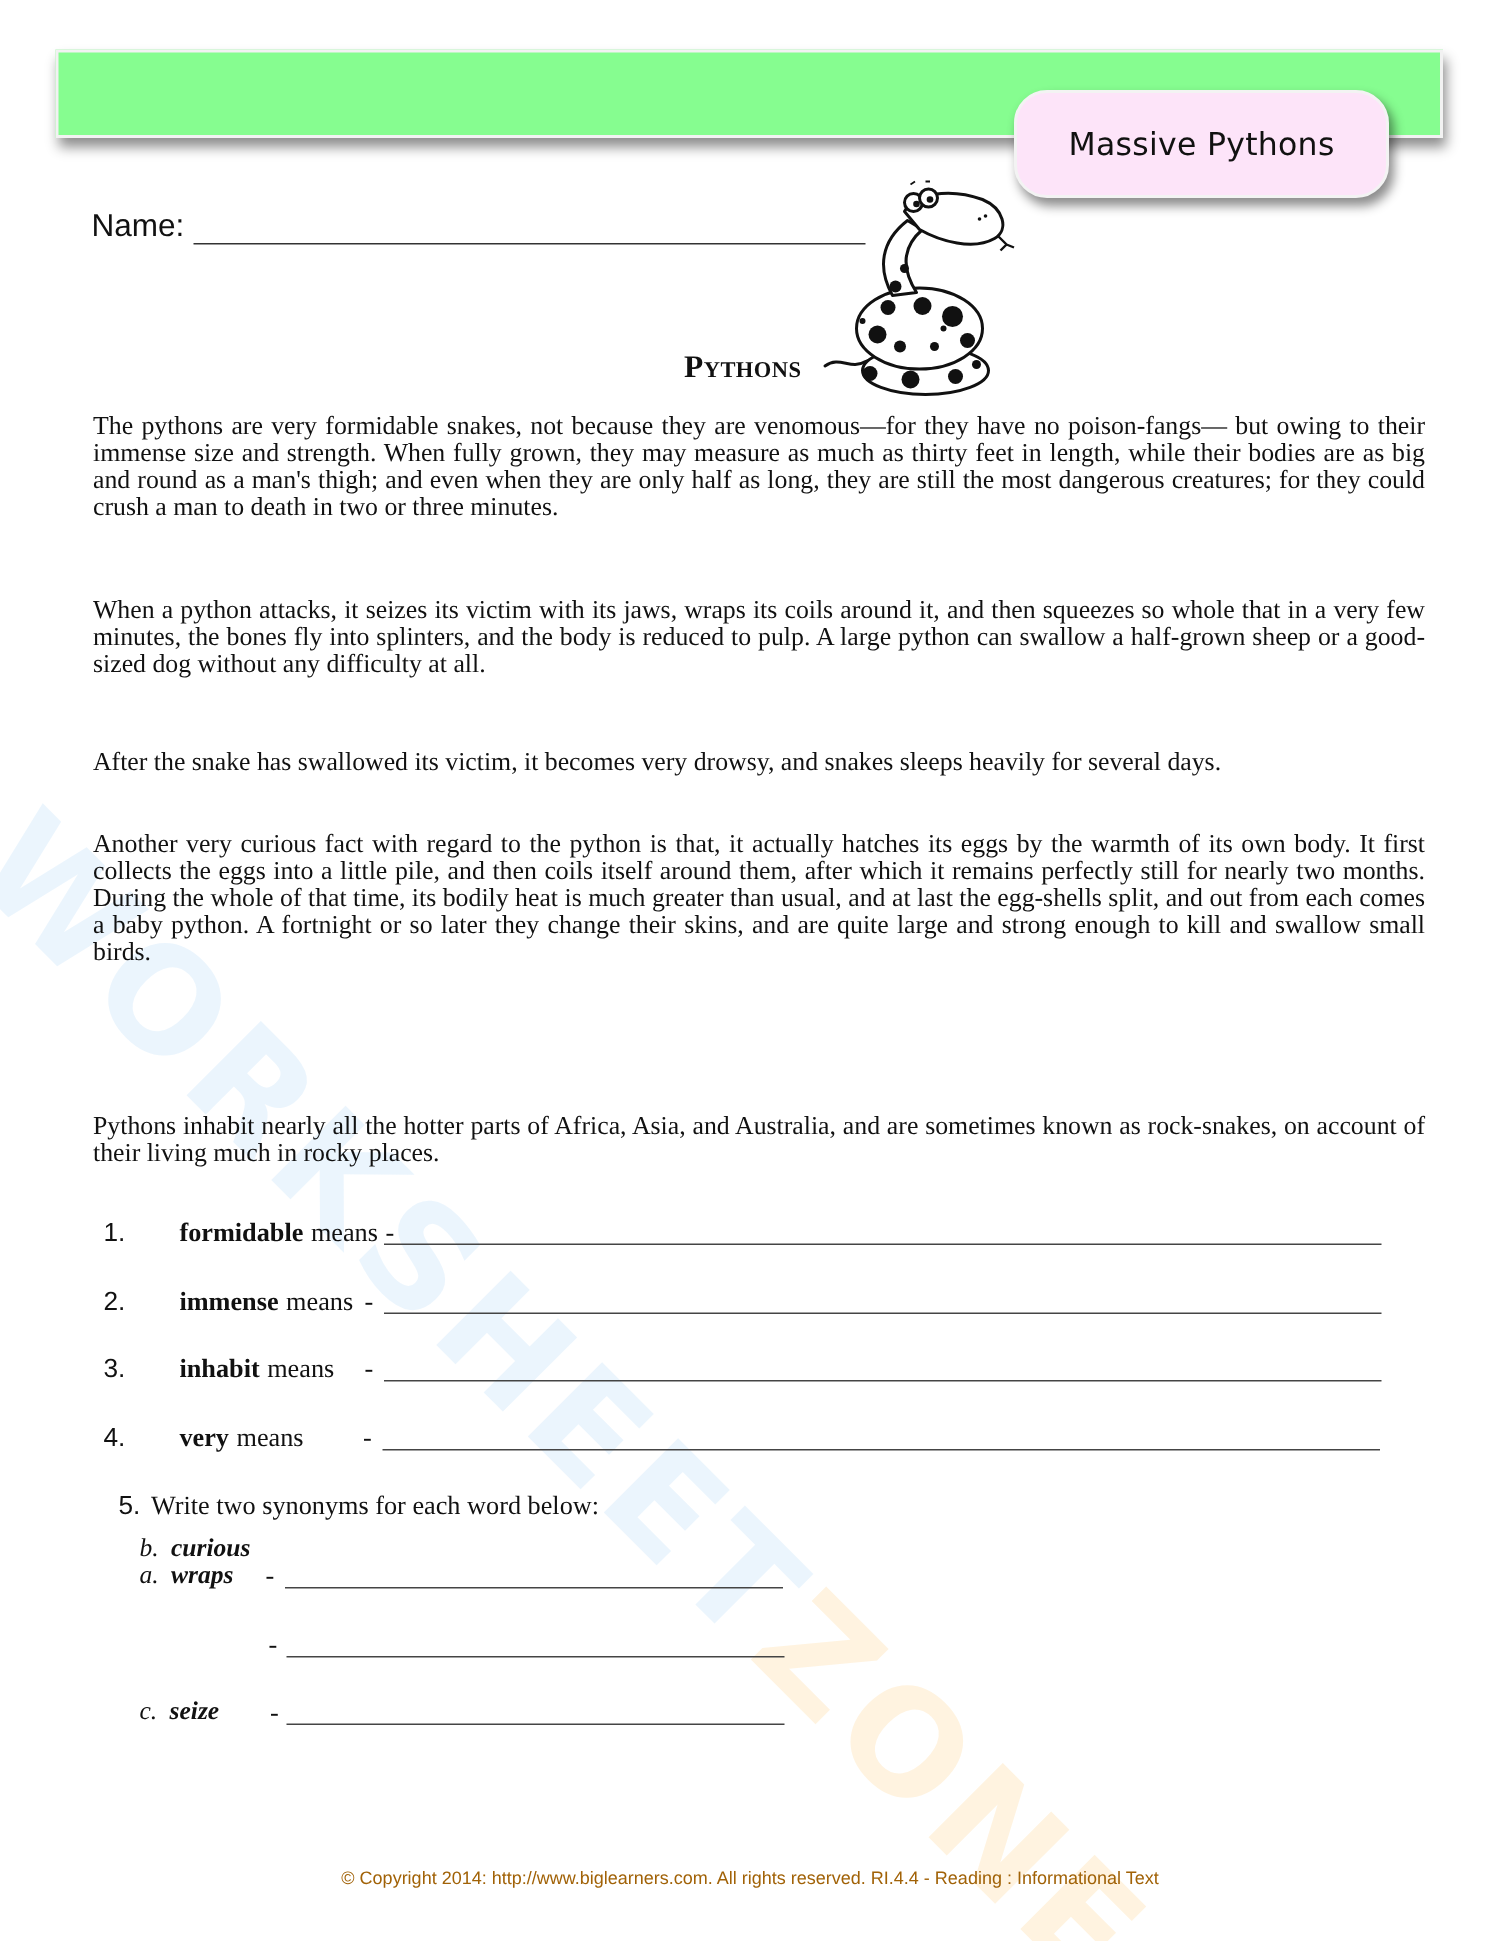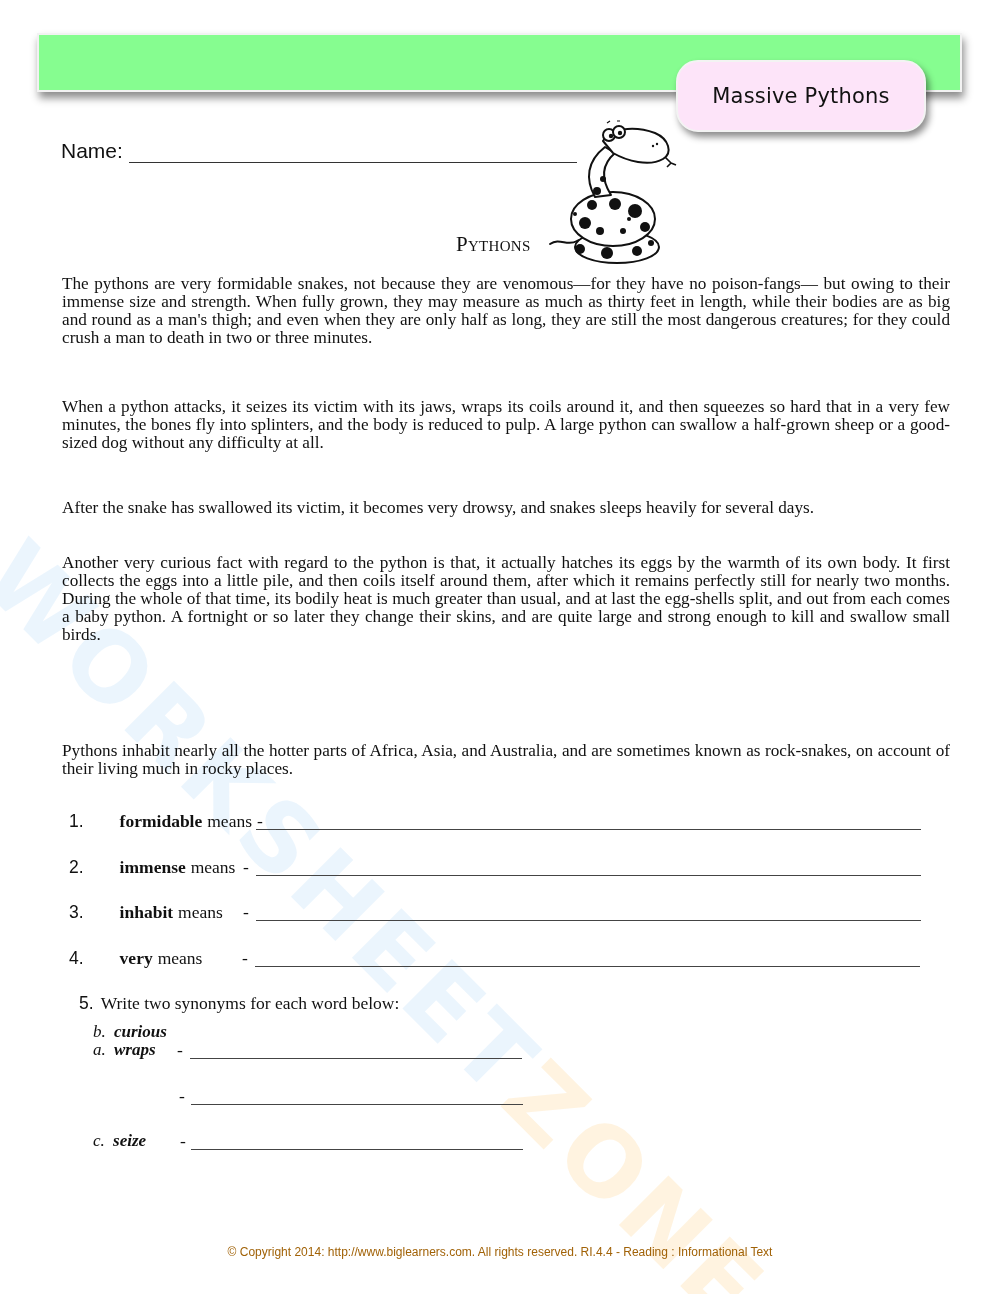--- a/index.html
+++ b/index.html
@@ -34,21 +34,21 @@
       position: absolute; left: 61px; top: 139px;
       font-family: "Liberation Sans", sans-serif; font-size: 21px; color: #111;
       display: flex; align-items: flex-end;
     }
     .name-line { display: inline-block; width: 448px; border-bottom: 1.5px solid #333; margin-left: 6px; height: 18px; }
 
     .snake { position: absolute; left: 545px; top: 119px; width: 145px; height: 150px; }
 
     .heading {
       position: absolute; left: 456px; top: 232px;
-      font-family: "Liberation Serif", serif; font-weight: normal; font-size: 21px;
+      font-family: "Liberation Serif", serif; font-weight: bold; font-size: 21px;
       font-variant: small-caps; letter-spacing: 0.3px; color: #111;
     }
 
     .para {
       position: absolute; left: 62px; width: 888px;
       font-size: 17.2px; line-height: 18px; text-align: justify; color: #111;
     }
     .p1 { top: 275px; }
     .p2 { top: 398px; }
     .p3 { top: 499px; }
@@ -133,21 +133,21 @@
   </g>
 
   <path d="M120 38 L 126 44 L 122 48 M126 44 L 131 46" fill="none" stroke="#111" stroke-width="1.6"></path>
 
   <path d="M62 4 l3 -2 M72 2 l3 0" stroke="#111" stroke-width="1.2" fill="none"></path>
 </svg>
 
 <div class="heading">Pythons</div>
 
 <p class="para p1">The pythons are very formidable snakes, not because they are venomous—for they have no poison-fangs— but owing to their immense size and strength. When fully grown, they may measure as much as thirty feet in length, while their bodies are as big and round as a man's thigh; and even when they are only half as long, they are still the most dangerous creatures; for they could crush a man to death in two or three minutes.</p>
-<p class="para p2">When a python attacks, it seizes its victim with its jaws, wraps its coils around it, and then squeezes so hard that in a very few minutes, the bones fly into splinters, and the body is reduced to pulp. A large python can swallow a half-grown sheep or a good-sized dog without any difficulty at all.</p>
+<p class="para p2">When a python attacks, it seizes its victim with its jaws, wraps its coils around it, and then squeezes so whole that in a very few minutes, the bones fly into splinters, and the body is reduced to pulp. A large python can swallow a half-grown sheep or a good-sized dog without any difficulty at all.</p>
 <p class="para p3">After the snake has swallowed its victim, it becomes very drowsy, and snakes sleeps heavily for several days.</p>
 <p class="para p4">Another very curious fact with regard to the python is that, it actually hatches its eggs by the warmth of its own body. It first collects the eggs into a little pile, and then coils itself around them, after which it remains perfectly still for nearly two months. During the whole of that time, its bodily heat is much greater than usual, and at last the egg-shells split, and out from each comes a baby python. A fortnight or so later they change their skins, and are quite large and strong enough to kill and swallow small birds.</p>
 <p class="para p5">Pythons inhabit nearly all the hotter parts of Africa, Asia, and Australia, and are sometimes known as rock-snakes, on account of their living much in rocky places.</p>
 
 <div>
   <div class="q-row" style="top:811px;">
     <span class="q-num">1.</span>
     <span class="q-word">formidable</span>
     <span class="q-means">means</span>
     <span style="margin-left:5px;">-</span>

